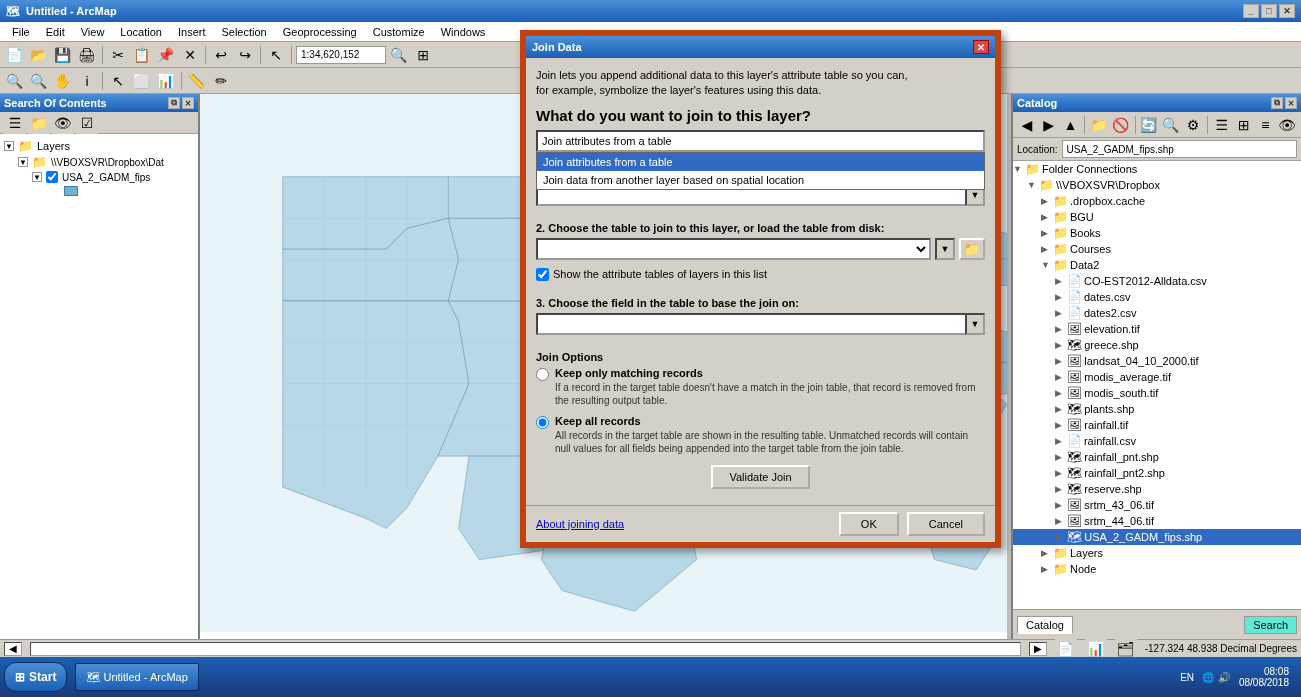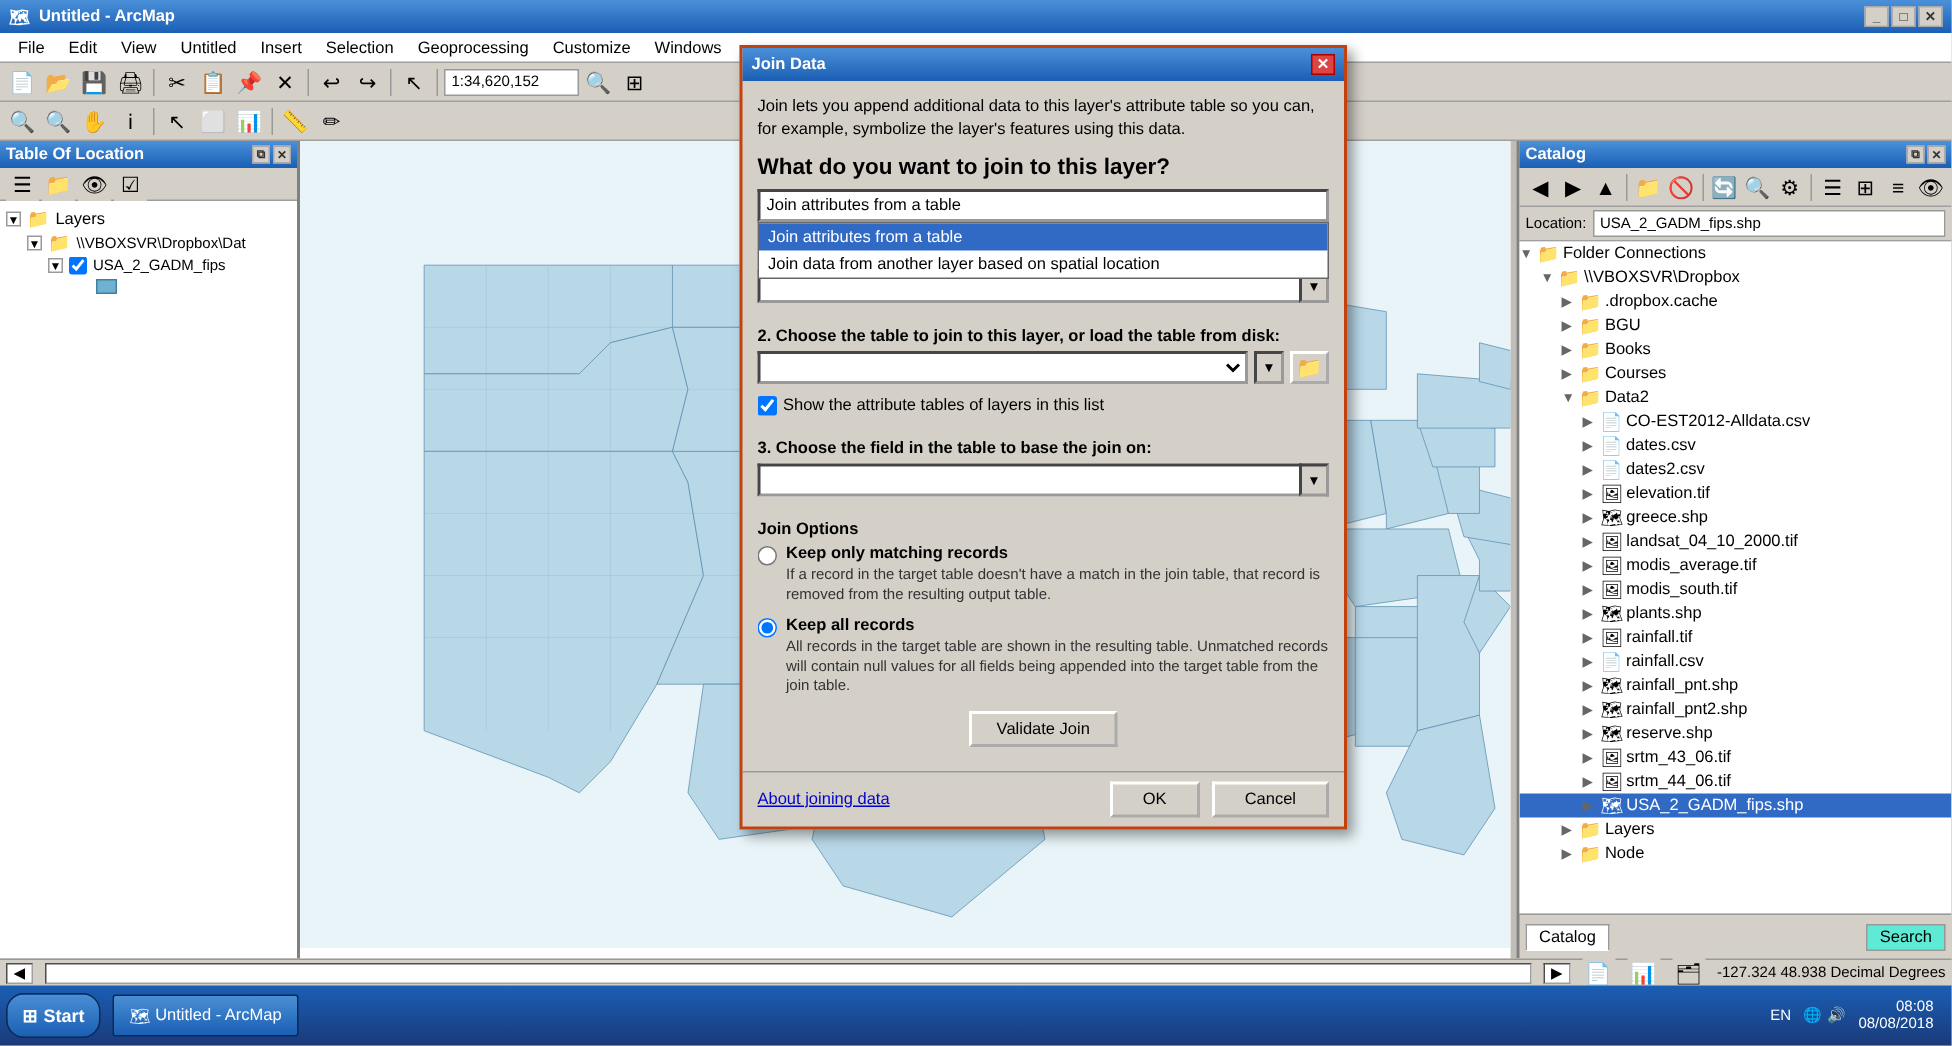--- a/index.html
+++ b/index.html
@@ -55,21 +55,21 @@
     .loc-box { flex: 1; border: 1px solid #999; background: white; height: 18px; padding: 0 4px; font-size: 10px; }
     .catalog-content { flex: 1; overflow: auto; background: white; }
     .tree-item { display: flex; align-items: center; padding: 1px 0; cursor: pointer; white-space: nowrap; }
     .tree-label { font-size: 11px; }
     .catalog-bottom { height: 30px; display: flex; align-items: center; justify-content: space-between; padding: 0 4px; border-top: 1px solid #999; }
     .cat-tab { padding: 2px 8px; font-size: 11px; background: #5eead4; border: 1px solid #999; cursor: pointer; }
     .cat-tab.active { background: white; border-bottom: 1px solid white; }
 
     
     .dialog-overlay { position: absolute; top: 0; left: 0; right: 0; bottom: 0; z-index: 50; }
-    .dialog { position: absolute; top: 30px; left: 493px; width: 405px; background: #d4d0c8; border: 2px solid #c2410c; box-shadow: 4px 4px 8px rgba(0,0,0,0.4); z-index: 51; }
+    .dialog { position: absolute; top: 30px; left: 520px; width: 481px; background: #d4d0c8; border: 6px solid #c2410c; box-shadow: 4px 4px 8px rgba(0,0,0,0.4); z-index: 51; }
     .dialog-title { background: linear-gradient(to bottom, #4a90d9, #1a5fb4); height: 22px; display: flex; align-items: center; padding: 0 6px; color: white; font-size: 11px; font-weight: bold; justify-content: space-between; }
     .dialog-close { width: 16px; height: 14px; background: #d44; border: 1px solid #a00; color: white; display: flex; align-items: center; justify-content: center; font-size: 10px; cursor: pointer; font-weight: bold; }
     .dialog-body { padding: 10px; }
     .dialog-desc { font-size: 11px; line-height: 1.4; margin-bottom: 8px; }
     .dialog-question { font-size: 15px; margin-bottom: 6px; font-weight: bold; }
     .dropdown-row { position: relative; margin-bottom: 8px; }
     .dropdown { width: 100%; height: 22px; border: 2px inset #999; background: white; padding: 0 4px; font-size: 11px; appearance: none; cursor: pointer; }
     .dropdown-arrow { position: absolute; right: 0; top: 0; width: 20px; height: 22px; background: #d4d0c8; border: 2px inset #999; display: flex; align-items: center; justify-content: center; pointer-events: none; font-size: 9px; }
     
     
@@ -115,21 +115,21 @@
       <div class="tb-btn">_</div>
       <div class="tb-btn">□</div>
       <div class="tb-btn">✕</div>
     </div>
   </div>
 
   <div class="menu-bar">
     <span class="menu-item">File</span>
     <span class="menu-item">Edit</span>
     <span class="menu-item">View</span>
-    <span class="menu-item">Untitled</span>
+    <span class="menu-item">Location</span>
     <span class="menu-item">Insert</span>
     <span class="menu-item">Selection</span>
     <span class="menu-item">Geoprocessing</span>
     <span class="menu-item">Customize</span>
     <span class="menu-item">Windows</span>
   </div>
 
   <div class="toolbar-row">
     <div class="tool-btn">📄</div>
     <div class="tool-btn">📂</div>
@@ -162,21 +162,21 @@
     <div class="tool-btn">📊</div>
     <div class="tool-sep"></div>
     <div class="tool-btn">📏</div>
     <div class="tool-btn">✏</div>
   </div>
 
   <div class="main-content">
 
     <div class="toc-panel">
       <div class="panel-title-bar">
-        <span>Table Of Location</span>
+        <span>Search Of Contents</span>
         <div style="display:flex;gap:2px">
           <div class="tb-btn" style="width:12px;height:12px;font-size:8px">⧉</div>
           <div class="tb-btn" style="width:12px;height:12px;font-size:8px">✕</div>
         </div>
       </div>
       <div class="toc-toolbar">
         <div class="tool-btn">☰</div>
         <div class="tool-btn">📁</div>
         <div class="tool-btn">👁</div>
         <div class="tool-btn">☑</div>

